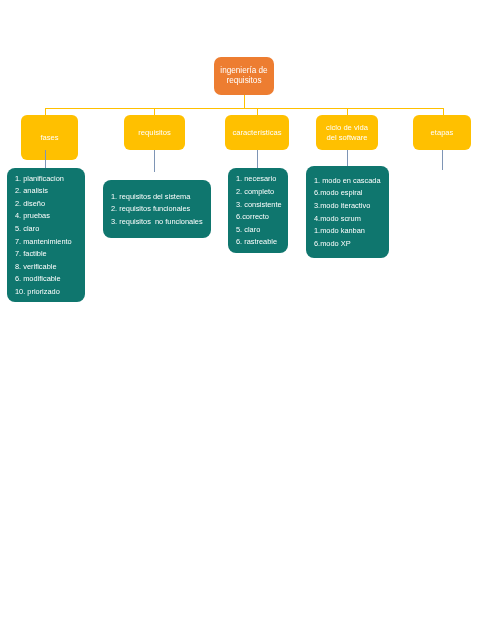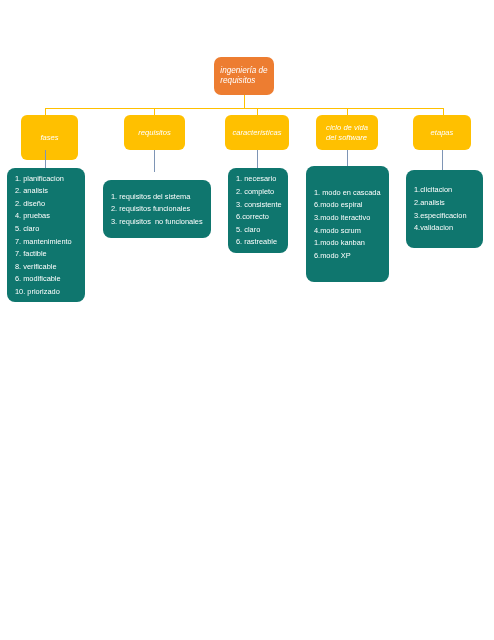--- a/index.html
+++ b/index.html
@@ -17,23 +17,22 @@
     background: #ffffff;
     overflow: hidden;
   }
   .node {
     position: absolute;
     box-sizing: border-box;
     color: #ffffff;
     display: flex;
     align-items: center;
     justify-content: center;
-    text-align: left;
+    text-align: center;
     line-height: 1.25;
-    font-style: italic;
   }
   .root-node {
     background: #ED7D31;
     border-radius: 7px;
     font-size: 8.2px;
     padding: 4px 6px;
   }
   .cat-node {
     background: #FFC000;
     border-radius: 6px;
@@ -138,29 +137,23 @@
 
   <div class="list-node" style="left:228px; top:168px; width:60px; height:85px;justify-content:center;">
     <span class="li">1. necesario</span>
     <span class="li">2. completo</span>
     <span class="li">3. consistente</span>
     <span class="li">6.correcto</span>
     <span class="li">5. claro</span>
     <span class="li">6. rastreable</span>
   </div>
 
-  <div class="list-node" style="left:306px; top:166px; width:83px; height:116px;">
+  <div class="list-node" style="left:306px; top:166px; width:83px; height:92px;">
     <span class="li">1. modo en cascada</span>
     <span class="li">6.modo espiral</span>
     <span class="li">3.modo iteractivo</span>
     <span class="li">4.modo scrum</span>
     <span class="li">1.modo kanban</span>
     <span class="li">6.modo XP</span>
   </div>
 
-  <div class="list-node" style="left:406px; top:170px; width:77px; height:78px;">
-    <span class="li">1.clicitacion</span>
-    <span class="li">2.analisis</span>
-    <span class="li">3.especificacion</span>
-    <span class="li">4.validacion</span>
-  </div>
 
 </div>
 
 </body></html>

